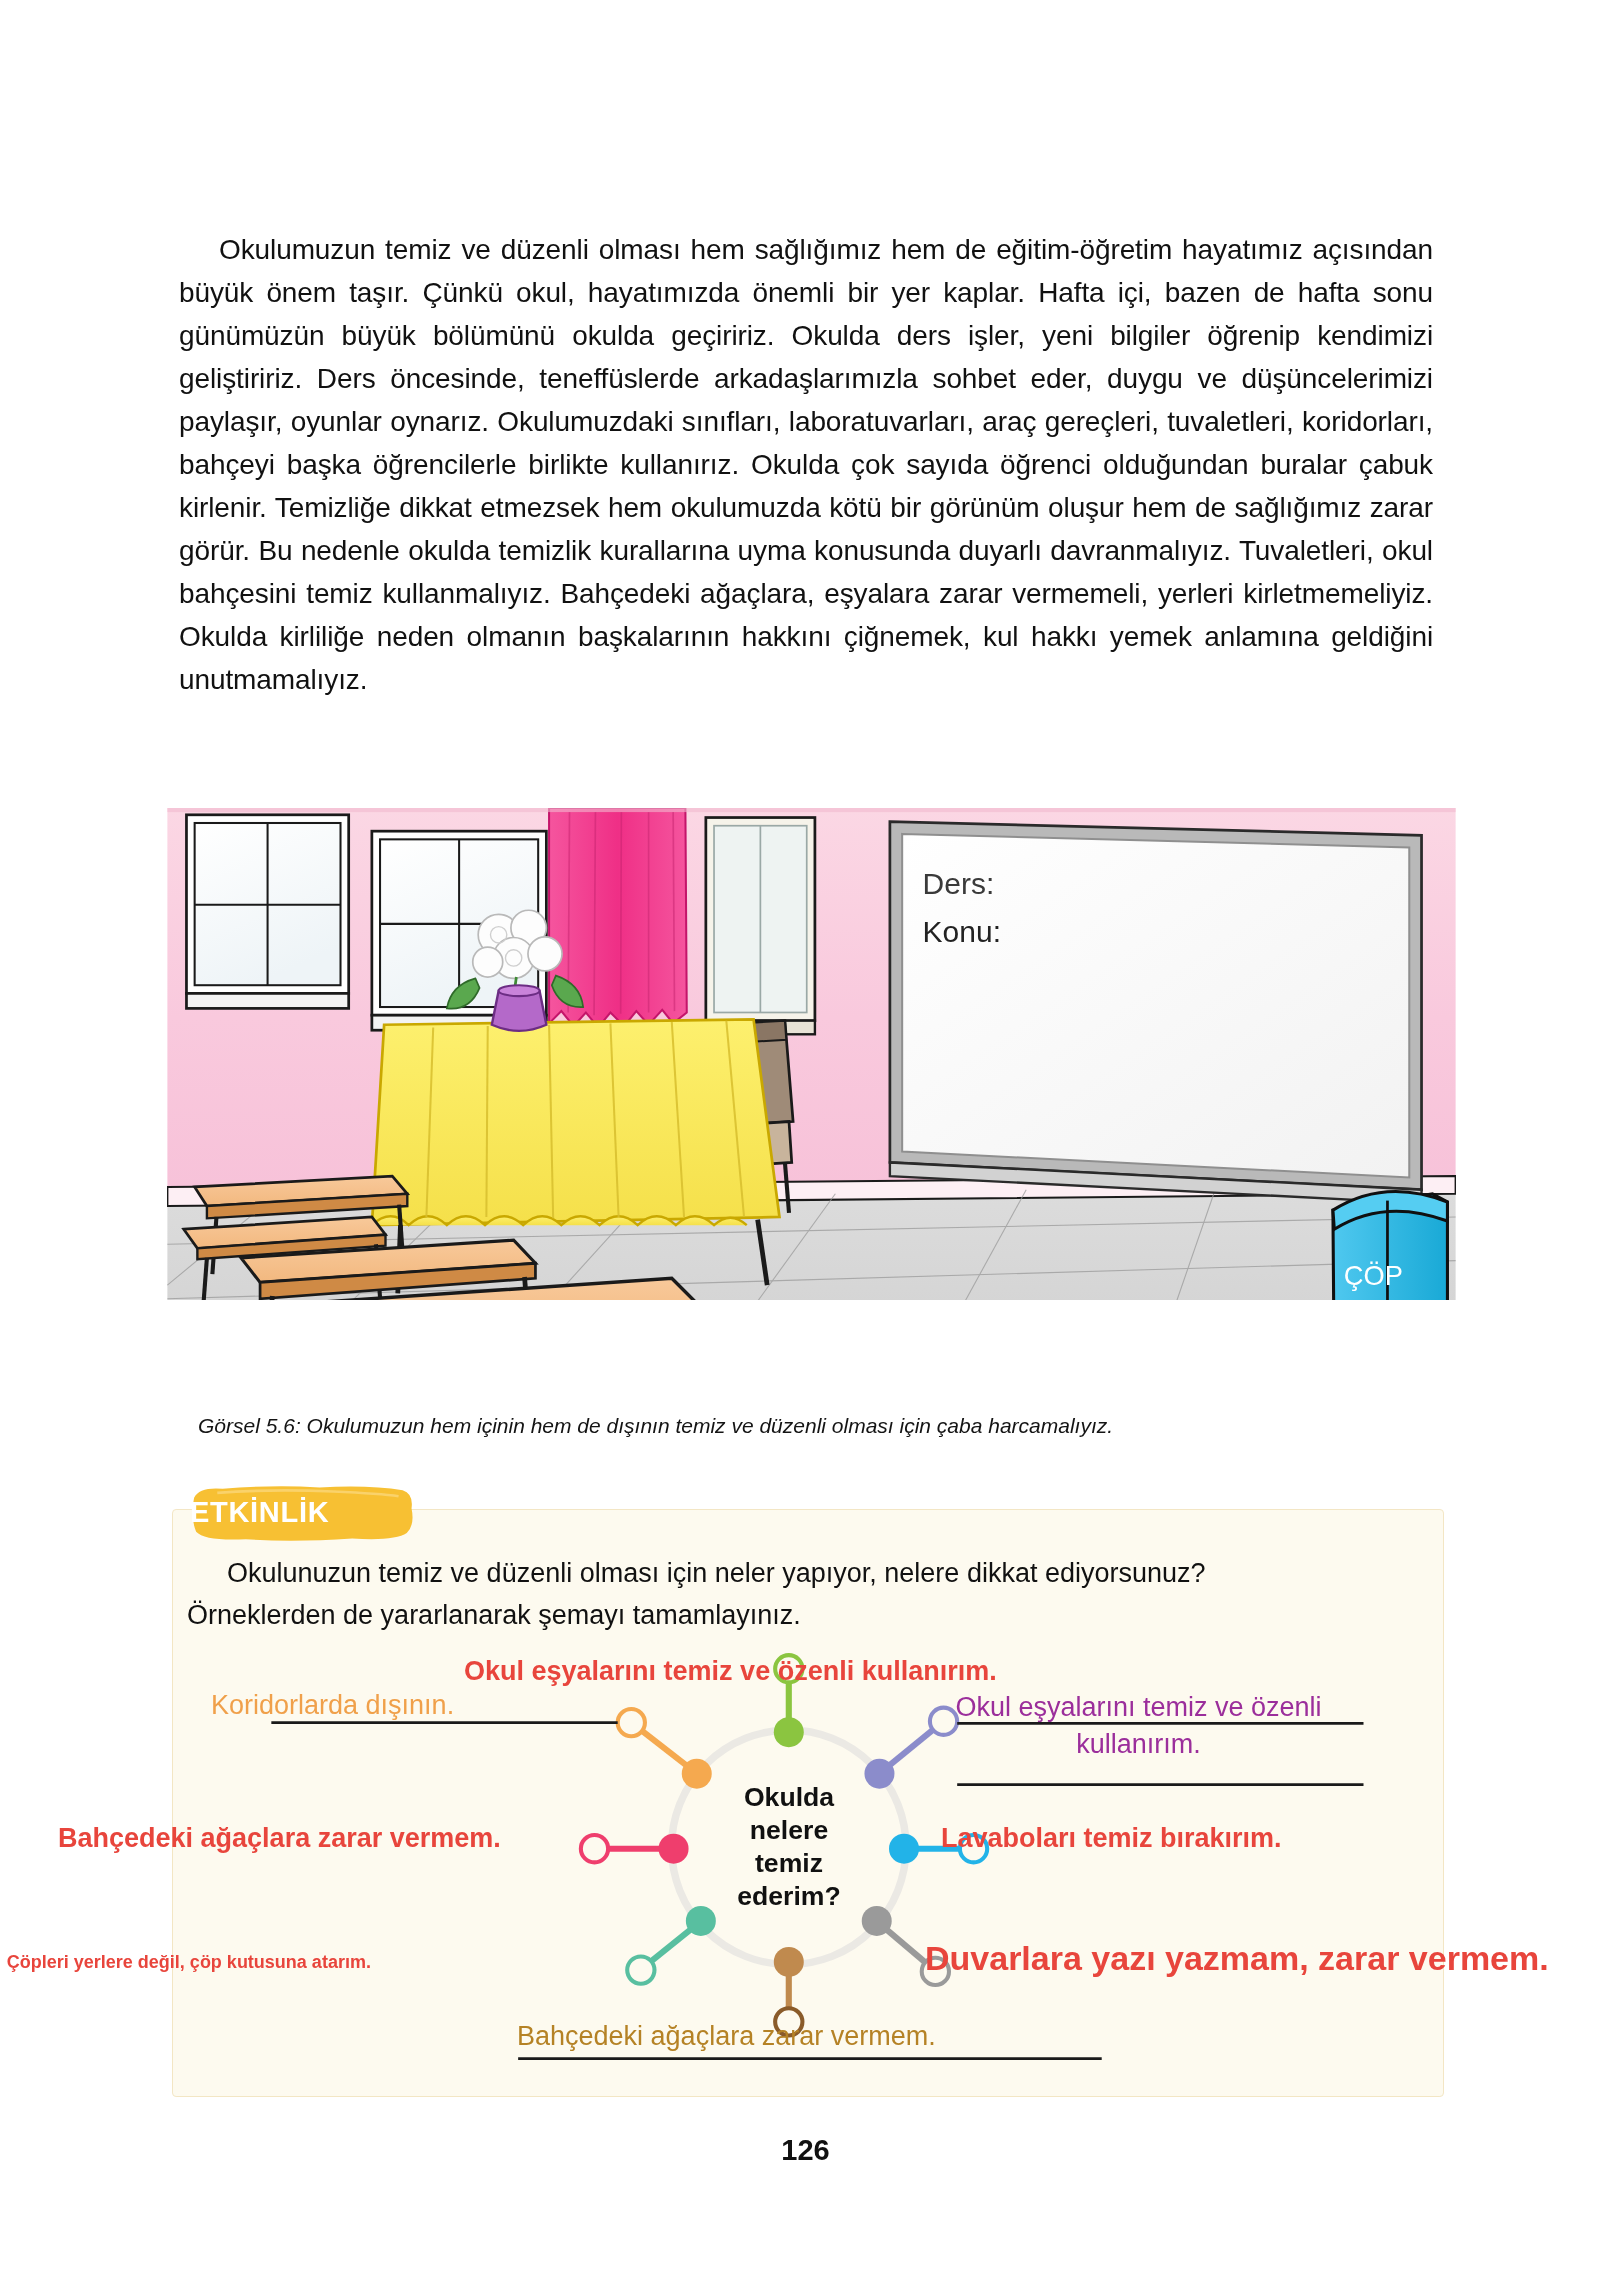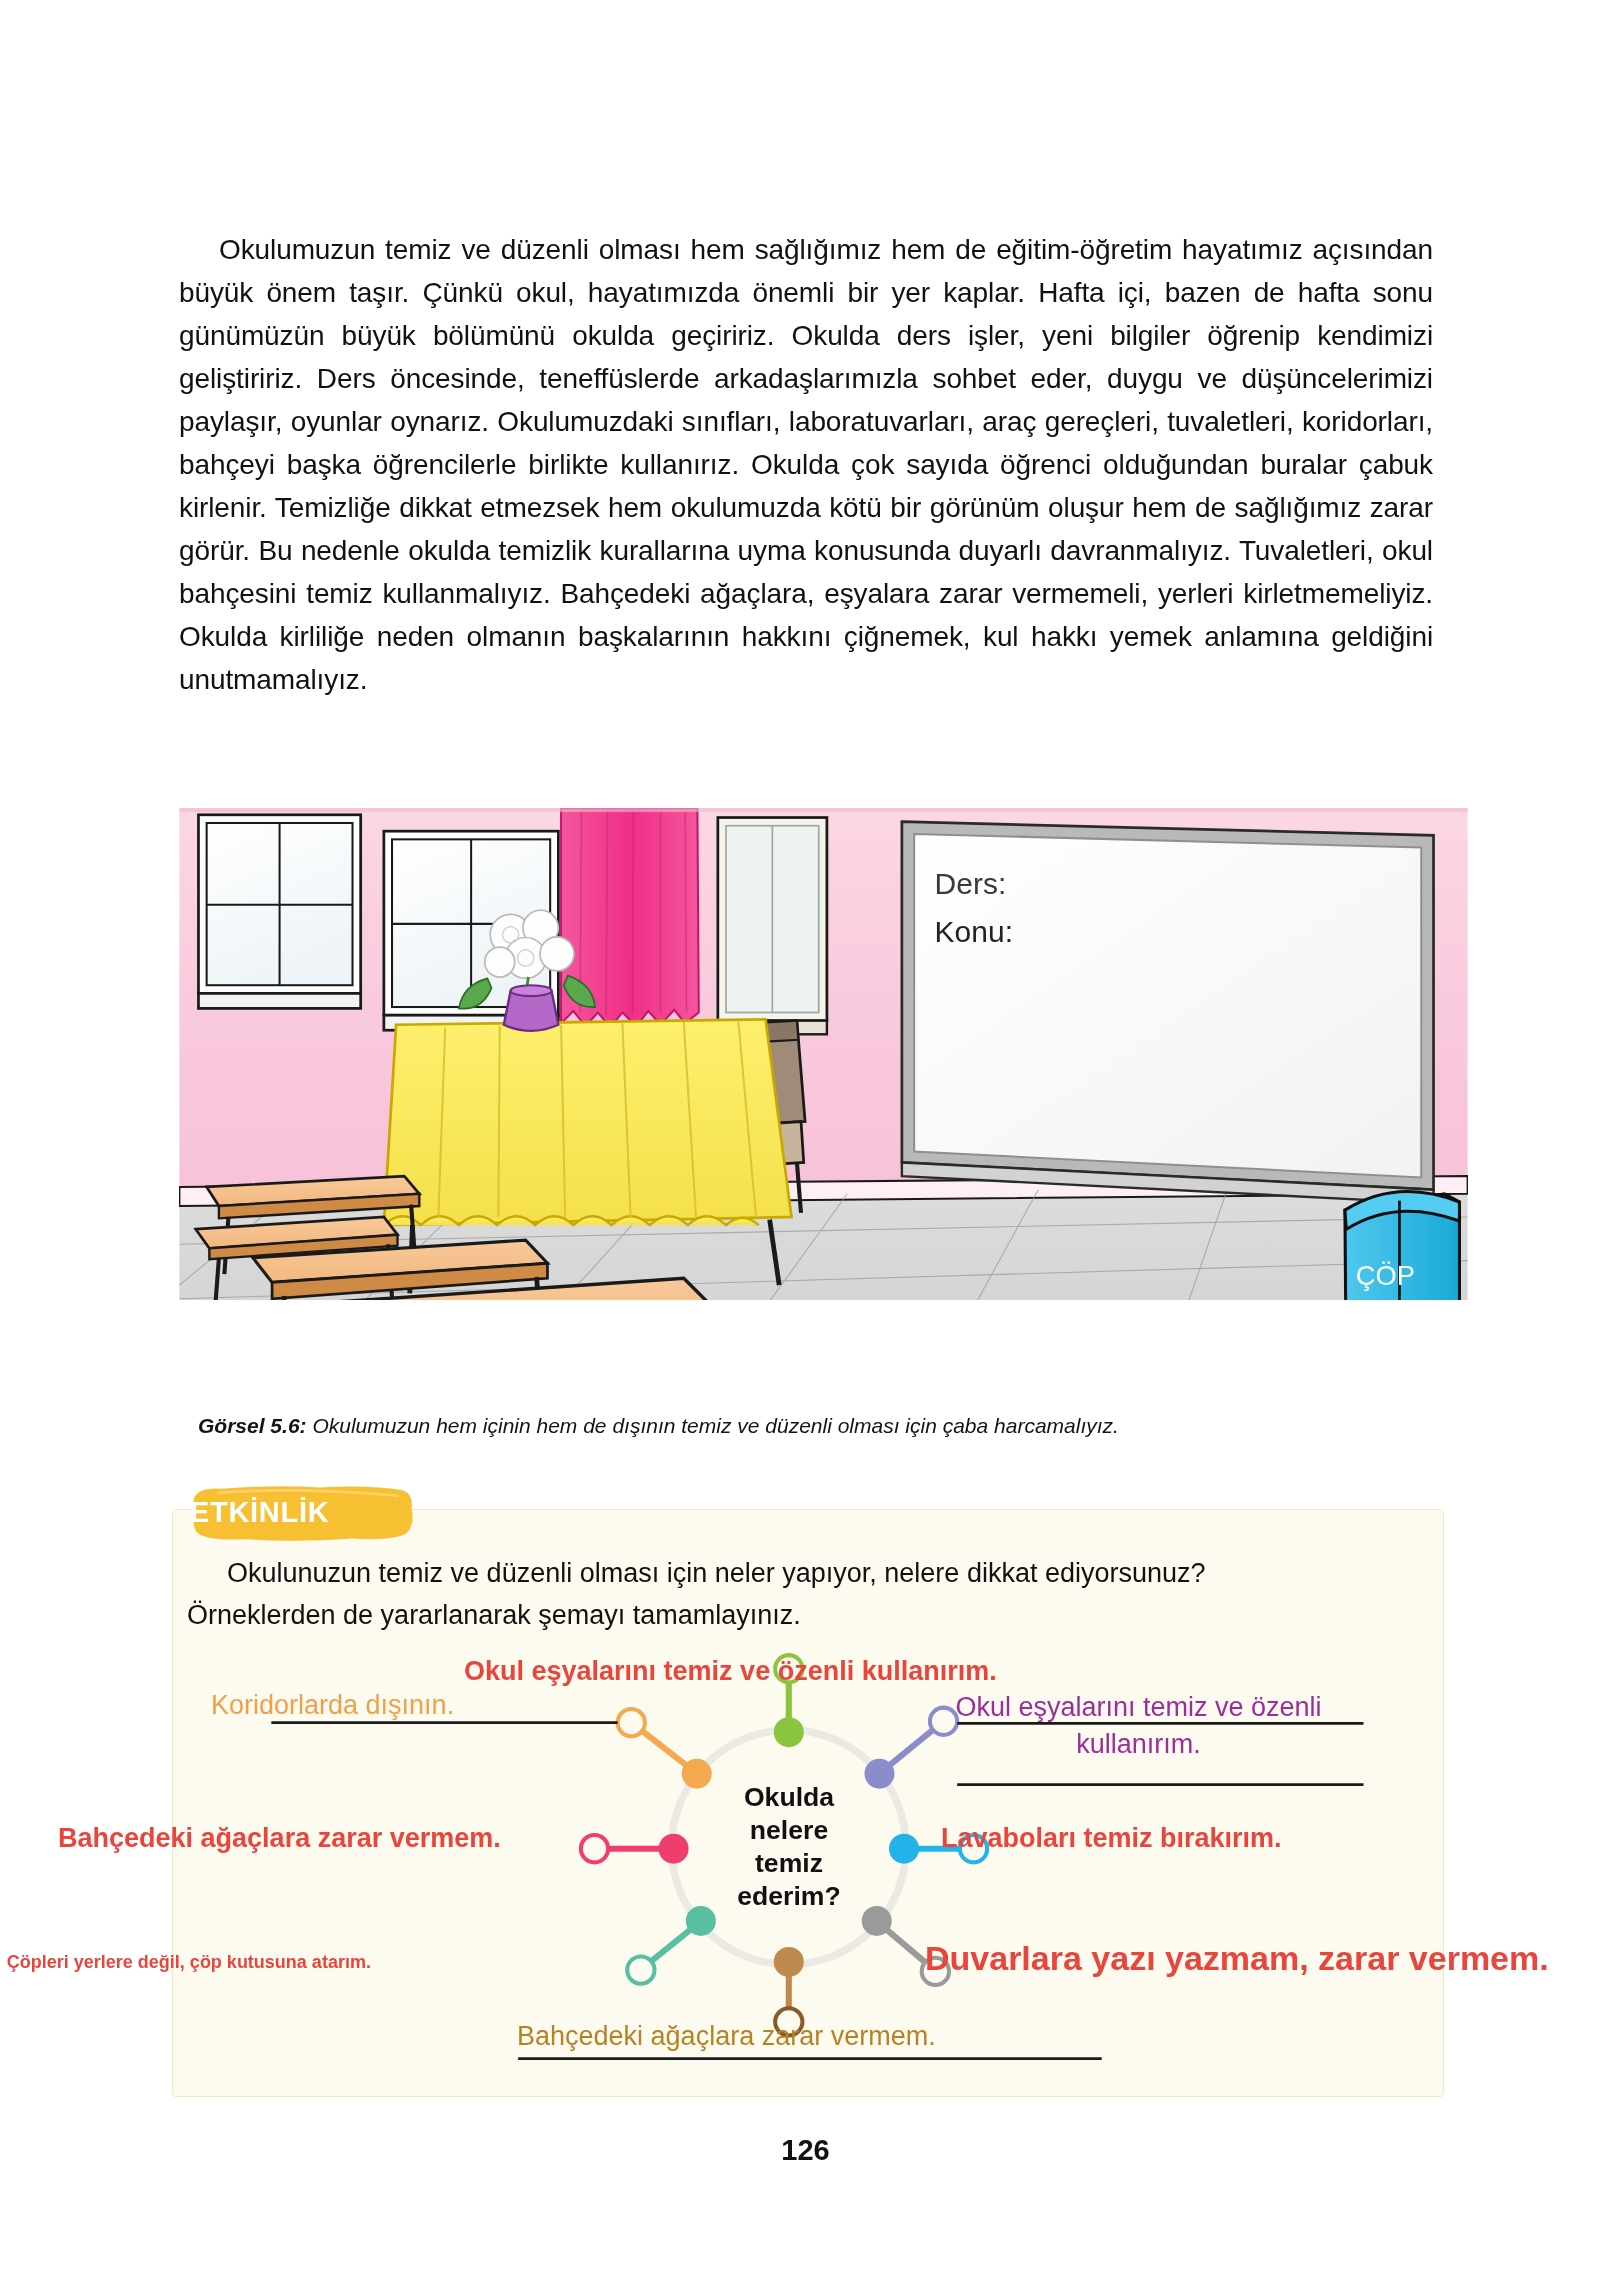--- a/index.html
+++ b/index.html
@@ -38,40 +38,39 @@
   }
   .body-text p { margin: 0; text-indent: 40px; }
 
   
   .figure-wrap {
     position: absolute;
     left: 167px;
     top: 808px;
     width: 1289px;
     height: 492px;
-    margin-left: 12px;
   }
   .illus {
     position: absolute;
     inset: 0;
     overflow: hidden;
   }
 
   
   .caption {
     position: absolute;
     left: 198px;
     top: 1413px;
     width: 1227px;
     font-size: 21px;
     line-height: 26px;
     color: #141414;
     font-style: italic;
   }
-  .caption b { font-style: italic; font-weight: bold; margin-top: 39px; }
+  .caption b { font-style: italic; font-weight: normal; margin-top: 39px; }
 
   
   .activity {
     position: absolute;
     left: 172px;
     top: 1509px;
     width: 1272px;
     height: 588px;
     background: #fdfaef;
     border: 1.4px solid #f3e6c4;

